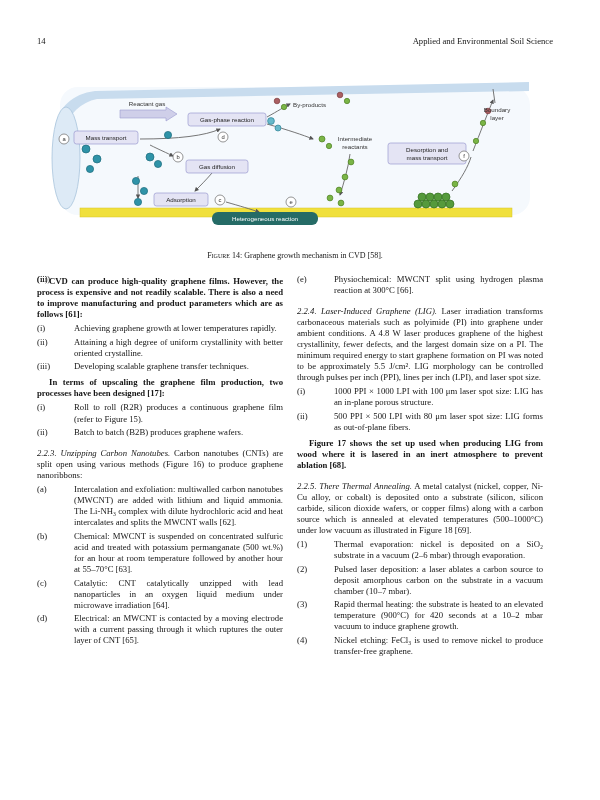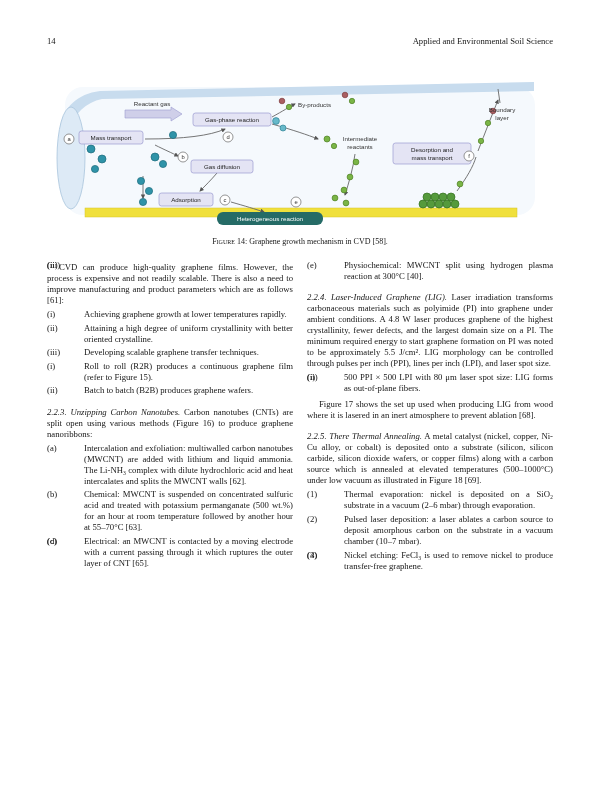--- a/index.html
+++ b/index.html
@@ -2,28 +2,28 @@
 <html><head>
 <meta charset="utf-8">
 <style>
   * { box-sizing: border-box; }
   html, body { margin: 0; padding: 0; }
   body {
     width: 600px; height: 800px; overflow: hidden;
     background: #ffffff; color: #161616;
     font-family: "Liberation Serif", "DejaVu Serif", serif;
   }
-  .page { padding: 36px 47px 0 47px; }
+  .page { padding: 36px 47px 0 37px; }
   .header { display: flex; justify-content: space-between; align-items: baseline; font-size: 8.6px; }
   .fig-wrap { margin-top: 15px; text-align: center; }
-  .caption { font-size: 8px; margin-top: 2px; text-align: center; }
+  .caption { font-size: 8px; margin-top: 16px; text-align: center; }
   .sc { font-variant: small-caps; }
   .columns { display: flex; gap: 14px; margin-top: 11px; font-size: 8.7px; line-height: 1.27; text-align: justify; }
   .col { width: 246px; }
-  .para { margin: 5px 0 3px; text-indent: 12px; }
+  .para { margin: 5px 0 3px; text-indent: 12px; font-weight: bold; }
   .sec { margin: 10px 0 3px; }
   .secname { font-style: italic; margin-top: 16px; }
   .li { position: relative; padding-left: 37px; margin: 2.5px 0; }
   .mk { position: absolute; left: 0; }
   
   .pbox { fill: #e4e4f4; stroke: #9b9bd0; stroke-width: 0.7; }
   .btxt { font: 6.2px "Liberation Sans", sans-serif; text-anchor: middle; fill: #222; }
   .lbl  { font: 6.2px "Liberation Sans", sans-serif; fill: #333; }
   .lblm { font: 6.2px "Liberation Sans", sans-serif; fill: #333; text-anchor: middle; }
   .wtxt { font: 6.2px "Liberation Sans", sans-serif; text-anchor: middle; fill: #ffffff; }
@@ -190,36 +190,37 @@
 
   <div class="columns">
 
     <div class="col">
       <div class="li"><span class="mk">(ii)</span></div>
       <div class="li"><span class="mk">(iii)</span></div>
       <p class="para">CVD can produce high-quality graphene films. However, the process is expensive and not readily scalable. There is also a need to improve manufacturing and product parameters which are as follows [61]:</p>
       <div class="li"><span class="mk">(i)</span><span>Achieving graphene growth at lower temperatures rapidly.</span></div>
       <div class="li"><span class="mk">(ii)</span><span>Attaining a high degree of uniform crystallinity with better oriented crystalline.</span></div>
       <div class="li"><span class="mk">(iii)</span><span>Developing scalable graphene transfer techniques.</span></div>
+      <p class="para">In terms of upscaling the graphene film production, two processes have been designed [17]:</p>
       <div class="li"><span class="mk">(i)</span><span>Roll to roll (R2R) produces a continuous graphene film (refer to Figure 15).</span></div>
       <div class="li"><span class="mk">(ii)</span><span>Batch to batch (B2B) produces graphene wafers.</span></div>
       <p class="sec"><span class="secname">2.2.3. Unzipping Carbon Nanotubes.</span> <span>Carbon nanotubes (CNTs) are split open using various methods (Figure 16) to produce graphene nanoribbons:</span></p>
       <div class="li"><span class="mk">(a)</span><span>Intercalation and exfoliation: multiwalled carbon nanotubes (MWCNT) are added with lithium and liquid ammonia. The Li-NH₃ complex with dilute hydrochloric acid and heat intercalates and splits the MWCNT walls [62].</span></div>
       <div class="li"><span class="mk">(b)</span><span>Chemical: MWCNT is suspended on concentrated sulfuric acid and treated with potassium permanganate (500 wt.%) for an hour at room temperature followed by another hour at 55–70°C [63].</span></div>
-      <div class="li"><span class="mk">(c)</span></div>
+      <div class="li"><span class="mk">(c)</span><span>Catalytic: CNT catalytically unzipped with lead nanoparticles in an oxygen liquid medium under microwave irradiation [64].</span></div>
       <div class="li"><span class="mk">(d)</span><span>Electrical: an MWCNT is contacted by a moving electrode with a current passing through it which ruptures the outer layer of CNT [65].</span></div>
     </div>
 
     <div class="col">
-      <div class="li"><span class="mk">(e)</span><span>Physiochemical: MWCNT split using hydrogen plasma reaction at 300°C [40].</span></div>
+      <div class="li"><span class="mk">(e)</span><span>Physiochemical: MWCNT split using hydrogen plasma reaction at 300°C [66].</span></div>
       <p class="sec"><span class="secname">2.2.4. Laser-Induced Graphene (LIG).</span> <span>Laser irradiation transforms carbonaceous materials such as polyimide (PI) into graphene under ambient conditions. A 4.8 W laser produces graphene of the highest crystallinity, fewer defects, and the largest domain size on a PI. The minimum required energy to start graphene formation on PI was noted to be approximately 5.5 J/cm². LIG morphology can be controlled through pulses per inch (PPI), lines per inch (LPI), and laser spot size.</span></p>
-      <div class="li"><span class="mk">(i)</span></div>
+      <div class="li"><span class="mk">(i)</span><span>1000 PPI × 1000 LPI with 100 μm laser spot size: LIG has an in-plane porous structure.</span></div>
       <div class="li"><span class="mk">(ii)</span><span>500 PPI × 500 LPI with 80 μm laser spot size: LIG forms as out-of-plane fibers.</span></div>
       <p class="para">Figure 17 shows the set up used when producing LIG from wood where it is lasered in an inert atmosphere to prevent ablation [68].</p>
       <p class="sec"><span class="secname">2.2.5. There Thermal Annealing.</span> <span>A metal catalyst (nickel, copper, Ni-Cu alloy, or cobalt) is deposited onto a substrate (silicon, silicon carbide, silicon dioxide wafers, or copper films) along with a carbon source which is annealed at elevated temperatures (500–1000°C) under low vacuum as illustrated in Figure 18 [69].</span></p>
       <div class="li"><span class="mk">(1)</span><span>Thermal evaporation: nickel is deposited on a SiO₂ substrate in a vacuum (2–6 mbar) through evaporation.</span></div>
       <div class="li"><span class="mk">(2)</span><span>Pulsed laser deposition: a laser ablates a carbon source to deposit amorphous carbon on the substrate in a vacuum chamber (10–7 mbar).</span></div>
-      <div class="li"><span class="mk">(3)</span></div>
+      <div class="li"><span class="mk">(3)</span><span>Rapid thermal heating: the substrate is heated to an elevated temperature (900°C) for 420 seconds at a 10–2 mbar vacuum to induce graphene growth.</span></div>
       <div class="li"><span class="mk">(4)</span><span>Nickel etching: FeCl₃ is used to remove nickel to produce transfer-free graphene.</span></div>
     </div>
 
   </div>
 </div>
 
 </body></html>

